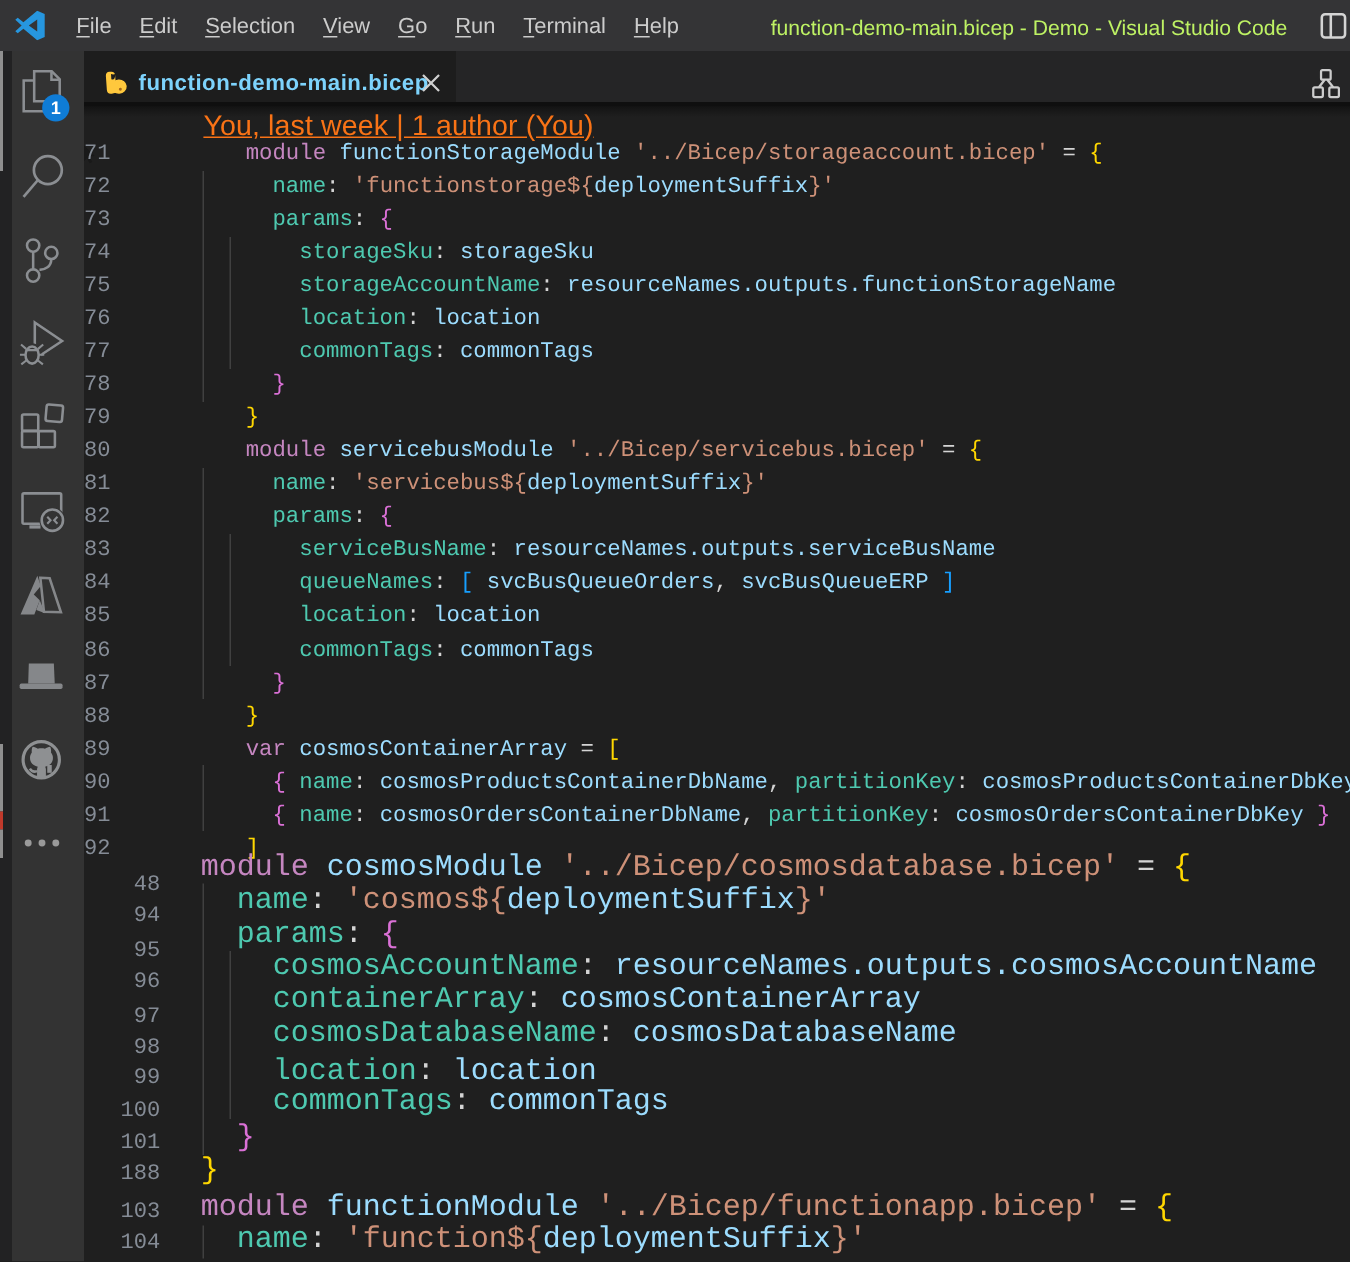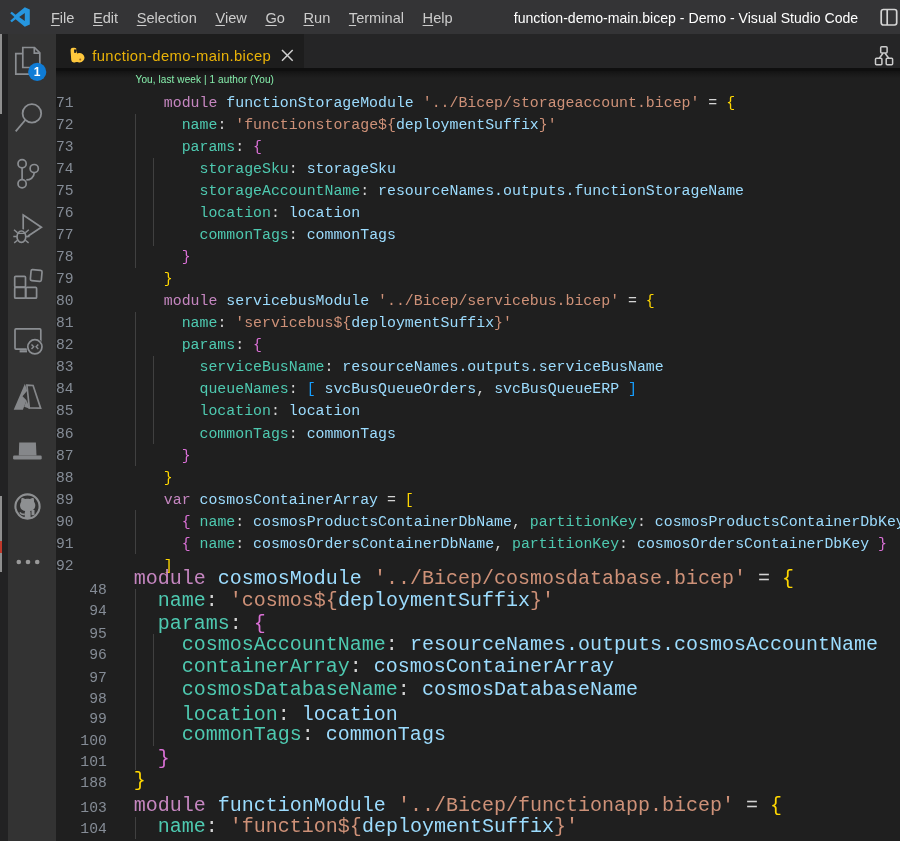--- a/index.html
+++ b/index.html
@@ -4,35 +4,35 @@
 <style>
   * { margin:0; padding:0; box-sizing:border-box; }
   html,body { width:900px; height:841px; background:#1f1f1f; overflow:hidden; }
   body { position:relative; font-family:"Liberation Sans", sans-serif; }
   .abs { position:absolute; }
   
   #titlebar { left:0; top:0; width:900px; height:34px; background:#343436; }
   #menus { left:41.6px; top:1.2px; height:34px; line-height:34px; font-size:14.6px; color:#cccccc; white-space:nowrap; }
   #menus span.mi { display:inline-block; padding:0 9.3px; }
   #menus u { text-decoration:underline; text-underline-offset:2px; }
-  #wintitle { top:0.8px; height:34px; line-height:35px; left:686px; transform:translateX(-50%); font-size:14.1px; color:#ffffff; white-space:nowrap; }
+  #wintitle { top:0.8px; height:34px; line-height:35px; left:686px; transform:translateX(-50%); font-size:14.1px; color:#bef264; white-space:nowrap; }
   
   #tabstrip { left:56px; top:34px; width:844px; height:36px; background:#252526; }
   #tab { left:56px; top:34px; width:248px; height:36px; background:#1d1d1d; }
-  #tablabel { left:92.3px; top:48.3px; font-size:14.8px; color:#eab308; white-space:nowrap; letter-spacing:0.36px; }
+  #tablabel { left:92.3px; top:48.3px; font-size:14.8px; color:#7dd3fc; white-space:nowrap; letter-spacing:0.36px;font-weight:bold; }
   #shadow { left:56px; top:71.3px; width:844px; height:7px; background:linear-gradient(rgba(8,8,8,0.5), transparent); }
   #shadowline { left:56px; top:68.4px; width:844px; height:3px; background:#0f0f0f; }
   
   #leftcol { left:0; top:34px; width:8px; height:807px; background:#222223; }
   .lmark { left:0; width:2px; background:#8f8f8f; }
   
   #actbar { left:8px; top:34px; width:48px; height:807px; background:#333333; }
   
   #gutter { left:56px; top:91.8px; width:50.8px; text-align:left; color:#858c96; font-family:"Liberation Mono", monospace; font-size:14.7px; line-height:22.04px; }
-  #codelens { left:135.6px; top:73.5px; font-size:10px; color:#86efac; letter-spacing:0.1px; }
+  #codelens { left:135.6px; top:73.5px; font-size:19px; color:#f97316; letter-spacing:0.1px;text-decoration:underline; }
   #code { left:133.8px; top:91.8px; font-family:Liberation Mono, monospace; font-size:14.883px; line-height:22.04px; white-space:pre; color:#d4d4d4;margin-left:30px; }
   .kw { color:#C586C0; }
   .v  { color:#9CDCFE; }
   .s  { color:#CE9178; }
   .k  { color:#4EC9B0; }
   .b1 { color:#FFD700; }
   .b2 { color:#DA70D6; }
   .b3 { color:#179FFF; }
   .gn { position:absolute; left:56px; width:50.8px; text-align:right; color:#858c96; font-family:"Liberation Mono", monospace; font-size:14.7px; line-height:22px; }
   .cl { position:absolute; left:133.8px; font-family:"Liberation Mono", monospace; font-size:20px; line-height:22px; white-space:pre; color:#d4d4d4; }

